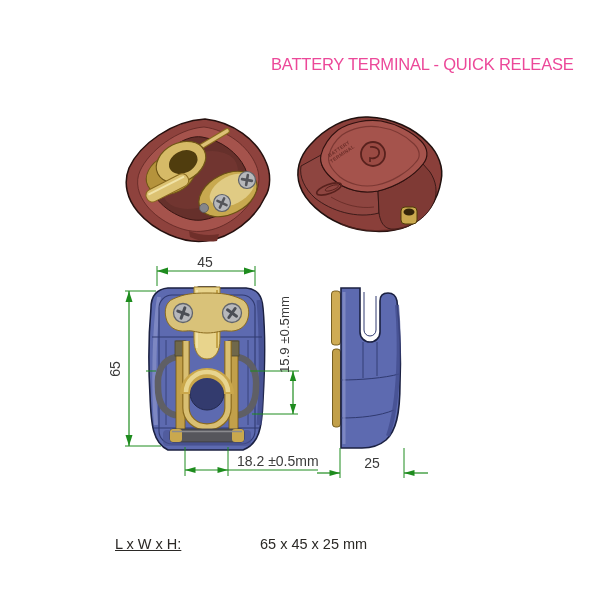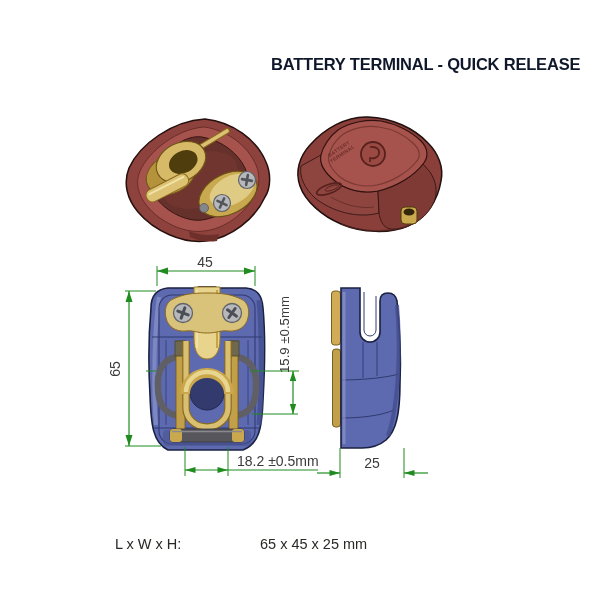--- a/index.html
+++ b/index.html
@@ -2,25 +2,25 @@
 <html><head>
 <meta charset="utf-8">
 <style>
   html,body{margin:0;padding:0;}
   body{
     width:610px;height:610px;background:#ffffff;position:relative;overflow:hidden;
     font-family:"Liberation Sans", sans-serif;
   }
   .title{
     position:absolute;left:271px;top:55px;
-    font-size:16.5px;font-weight:bold;letter-spacing:-0.2px;color:#0f172a;
+    font-size:16.5px;font-weight:normal;letter-spacing:-0.2px;color:#ec4899;
     white-space:nowrap;
   }
   .footer{position:absolute;top:536px;left:0;width:610px;font-size:14.5px;color:#2b2926;}
-  .footer .lbl{position:absolute;left:115px;top:0;white-space:nowrap;}
+  .footer .lbl{position:absolute;left:115px;top:0;white-space:nowrap;text-decoration:underline;}
   .footer .val{position:absolute;left:260px;top:0;white-space:nowrap;text-align:center;}
   svg{position:absolute;left:0;top:0;}
   svg text{font-family:"Liberation Sans", sans-serif;}
   .dimtxt{font-size:14px;fill:#3a3a3a;}
   .dimtxt-sm{font-size:13.2px;fill:#3a3a3a;}
   .embtxt{font-size:5px;font-weight:bold;fill:#6e2f2a;letter-spacing:.3px;}
 </style>
 </head>
 <body>
 

